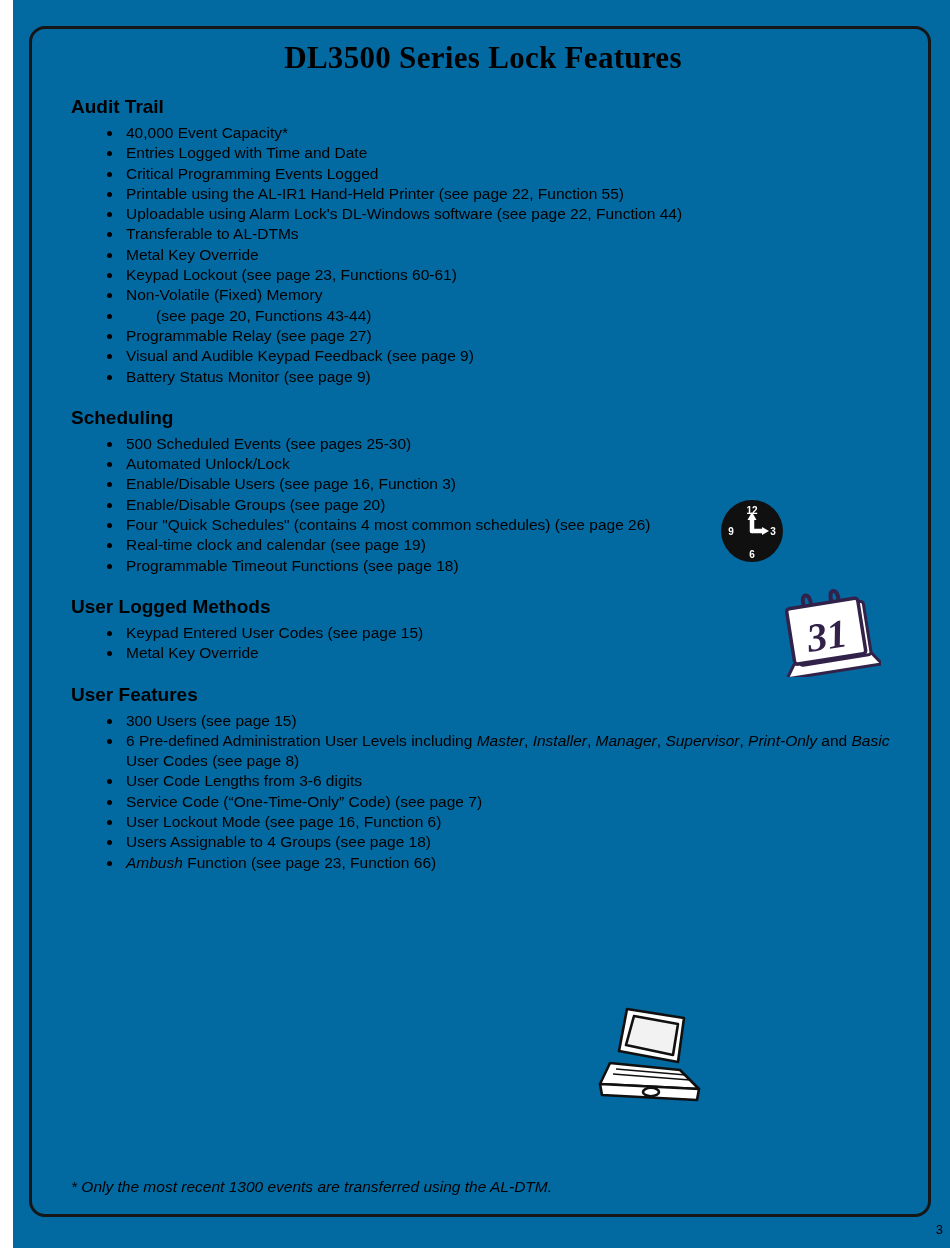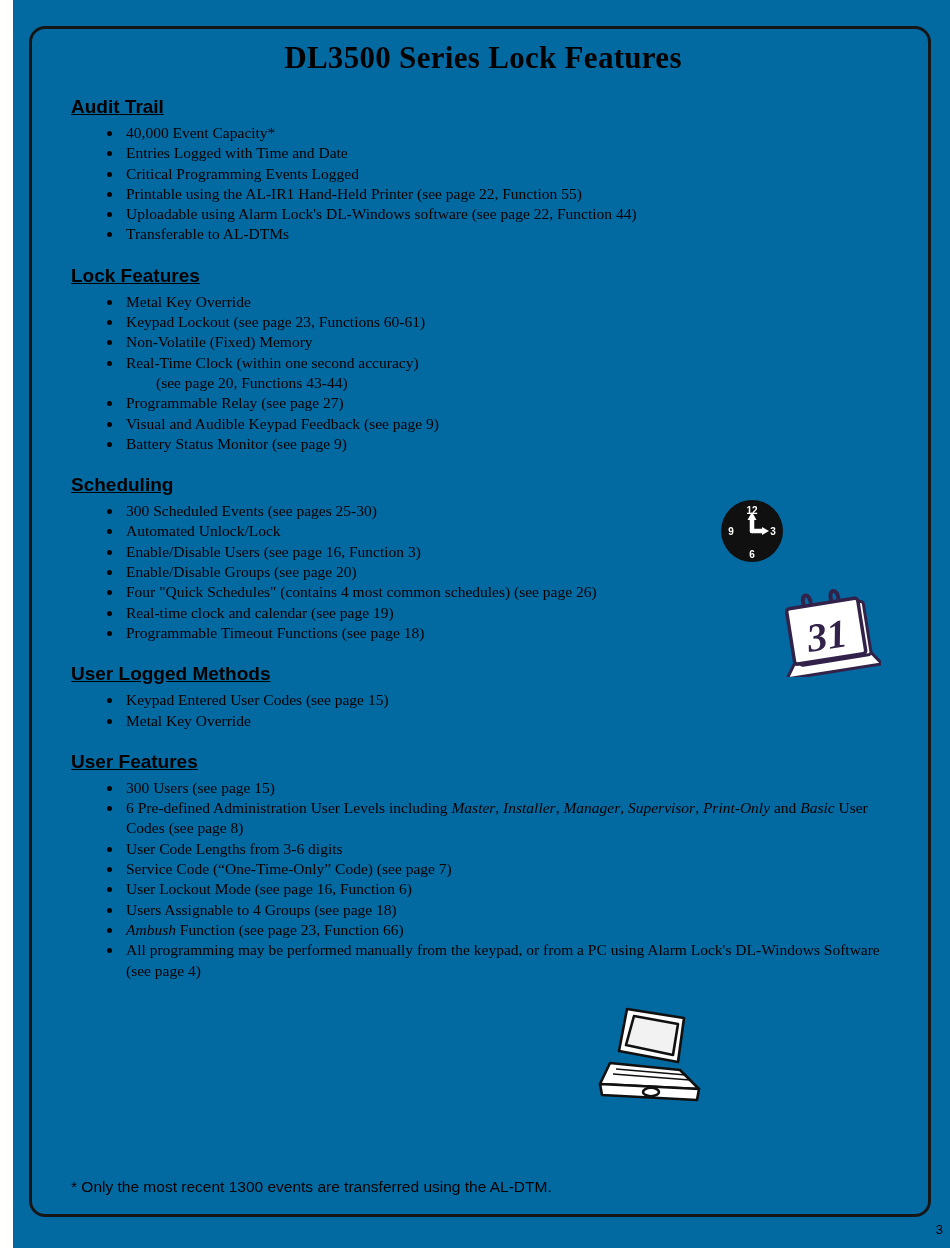--- a/index.html
+++ b/index.html
@@ -38,39 +38,38 @@
     font-size: 31px;
     font-weight: bold;
     text-align: center;
     margin: 0 0 4px 0;
     letter-spacing: 0.3px;
   }
   h2.sec-heading {
     font-size: 19px;
     font-weight: bold;
     margin: 20px 0 5px 0;
-    text-decoration: underline;
   }
   ul.bullets {
     margin: 0;
     padding: 0 0 0 52px;
     list-style: disc outside;
-    font-family: Liberation Serif, serif;
   }
   ul.bullets li {
     font-size: 15.5px;
     line-height: 20.3px;
     padding-left: 3px;
   }
   .sub-line { padding-left: 30px; }
   .footnote {
     position: absolute;
     left: 58px;
     top: 1178px;
     font-size: 15.5px;
+    font-style: italic;
   }
   .page-number {
     position: absolute;
     right: 20px;
     top: 1222px;
     font-size: 13px;
   }
   .clip { position: absolute; }
   .clip-clock    { left: 705px; top: 497px; width: 68px;  height: 68px; }
   .clip-calendar { left: 760px; top: 583px; width: 108px; height: 94px; }
@@ -91,39 +90,37 @@
         <li>40,000 Event Capacity*</li>
         <li>Entries Logged with Time and Date</li>
         <li>Critical Programming Events Logged</li>
         <li>Printable using the AL-IR1 Hand-Held Printer (see page 22, Function 55)</li>
         <li>Uploadable using Alarm Lock's DL-Windows software (see page 22, Function 44)</li>
         <li>Transferable to AL-DTMs</li>
       </ul>
     </div>
 
     <div class="section">
-      <h2 class="sec-heading">Lock Features</h2>
       <ul class="bullets">
         <li>Metal Key Override</li>
         <li>Keypad Lockout (see page 23, Functions 60-61)</li>
         <li>Non-Volatile (Fixed) Memory</li>
         <li>
-          <span>Real-Time Clock (within one second accuracy)</span>
           <div class="sub-line">(see page 20, Functions 43-44)</div>
         </li>
         <li>Programmable Relay (see page 27)</li>
         <li>Visual and Audible Keypad Feedback (see page 9)</li>
         <li>Battery Status Monitor (see page 9)</li>
       </ul>
     </div>
 
     <div class="section">
       <h2 class="sec-heading">Scheduling</h2>
       <ul class="bullets">
-        <li>300 Scheduled Events (see pages 25-30)</li>
+        <li>500 Scheduled Events (see pages 25-30)</li>
         <li>Automated Unlock/Lock</li>
         <li>Enable/Disable Users (see page 16, Function 3)</li>
         <li>Enable/Disable Groups (see page 20)</li>
         <li>Four "Quick Schedules" (contains 4 most common schedules) (see page 26)</li>
         <li>Real-time clock and calendar (see page 19)</li>
         <li>Programmable Timeout Functions (see page 18)</li>
       </ul>
     </div>
 
     <div class="section">
@@ -141,23 +138,20 @@
         <li><span>6 Pre-defined Administration User Levels including </span><i>Master</i><span>, </span><i>Installer</i><span>, </span><i>Manager</i><span>, </span><i>Supervisor</i><span>, </span><i>Print-Only</i><span> and </span><i>Basic</i><span> User Codes (see page 8)</span></li>
         <li>User Code Lengths from 3-6 digits</li>
         <li>Service Code (“One-Time-Only” Code) (see page 7)</li>
         <li>User Lockout Mode (see page 16, Function 6)</li>
         <li>Users Assignable to 4 Groups (see page 18)</li>
         <li><i>Ambush</i><span> Function (see page 23, Function 66)</span></li>
       </ul>
     </div>
 
     <div class="section">
-      <ul class="bullets">
-        <li>All programming may be performed manually from the keypad, or from a PC using Alarm Lock's DL-Windows Software (see page 4)</li>
-      </ul>
     </div>
   </div>
 
   <svg class="clip clip-clock" viewBox="0 0 68 68">
     <circle cx="34" cy="34" r="31" fill="#101010"></circle>
     <text x="34" y="17" font-size="10" font-weight="bold" fill="#fff" text-anchor="middle" font-family="Liberation Sans, sans-serif">12</text>
     <text x="55" y="38" font-size="10" font-weight="bold" fill="#fff" text-anchor="middle" font-family="Liberation Sans, sans-serif">3</text>
     <text x="34" y="61" font-size="10" font-weight="bold" fill="#fff" text-anchor="middle" font-family="Liberation Sans, sans-serif">6</text>
     <text x="13" y="38" font-size="10" font-weight="bold" fill="#fff" text-anchor="middle" font-family="Liberation Sans, sans-serif">9</text>
     <line x1="34" y1="34" x2="34" y2="21" stroke="#fff" stroke-width="4.5" stroke-linecap="round"></line>

